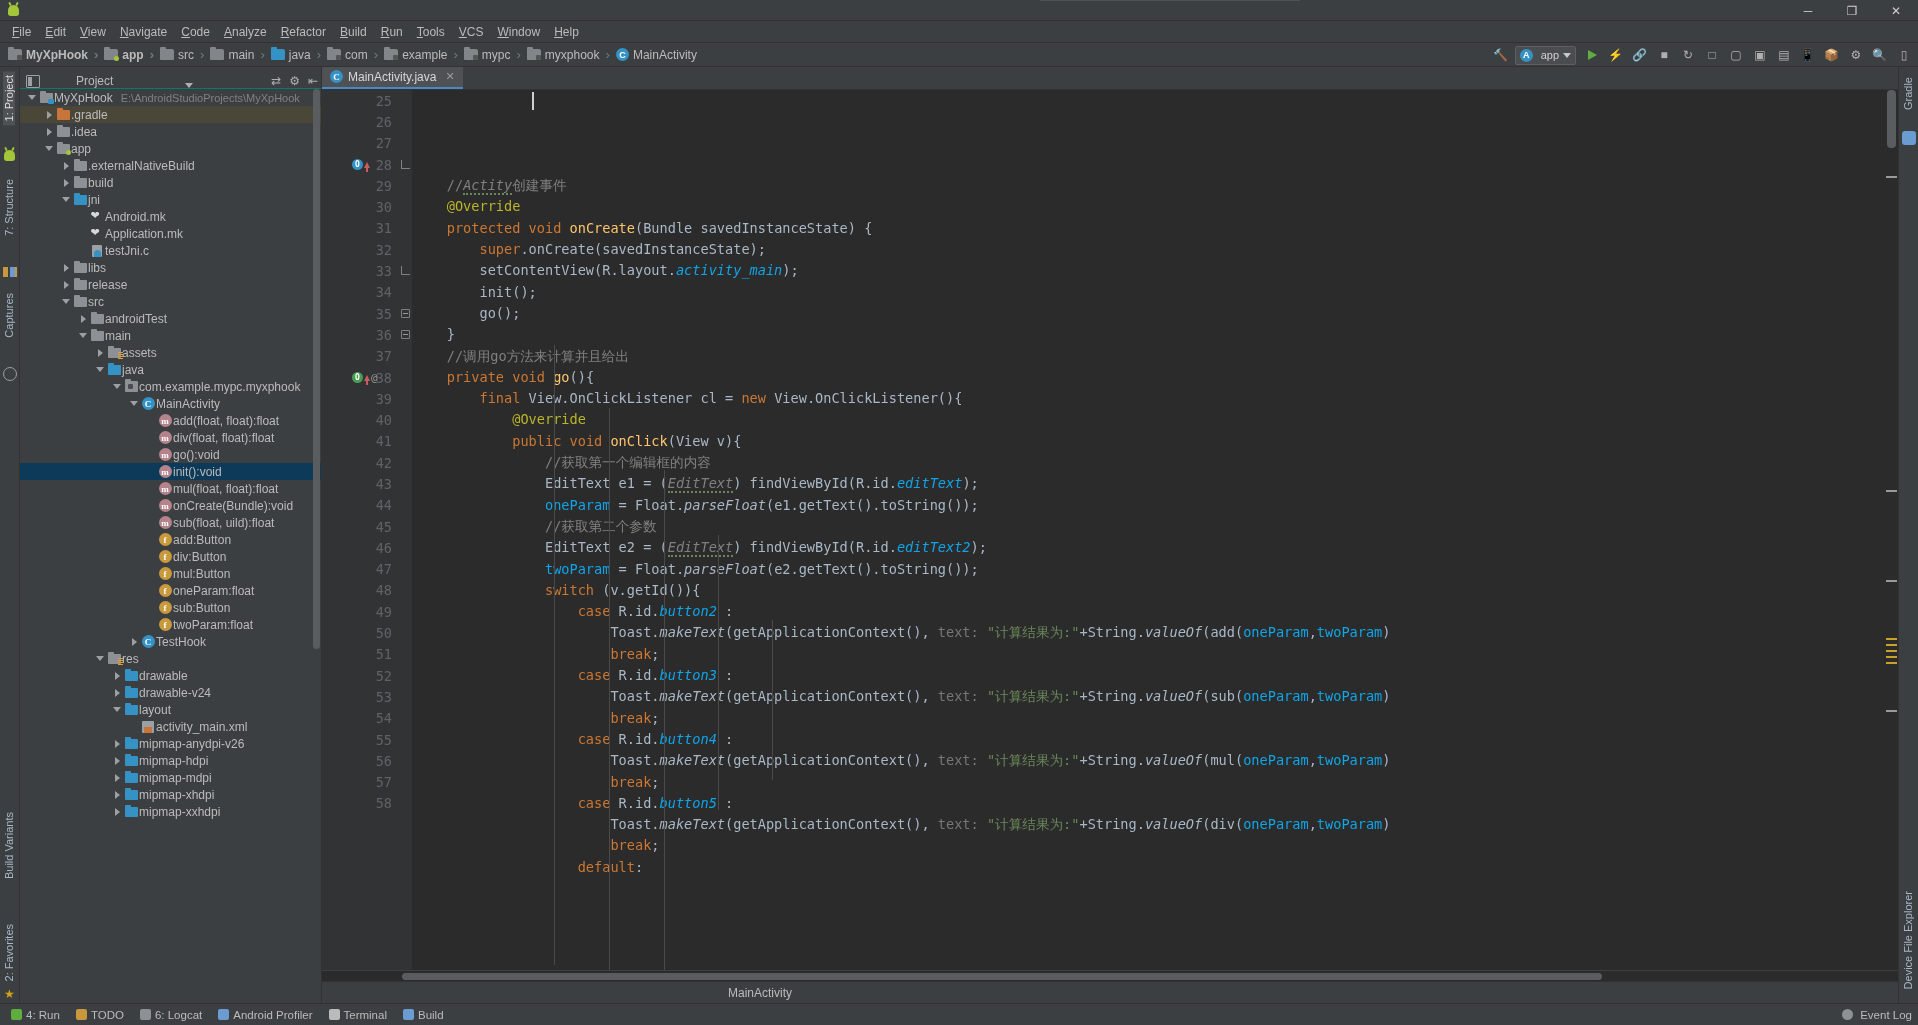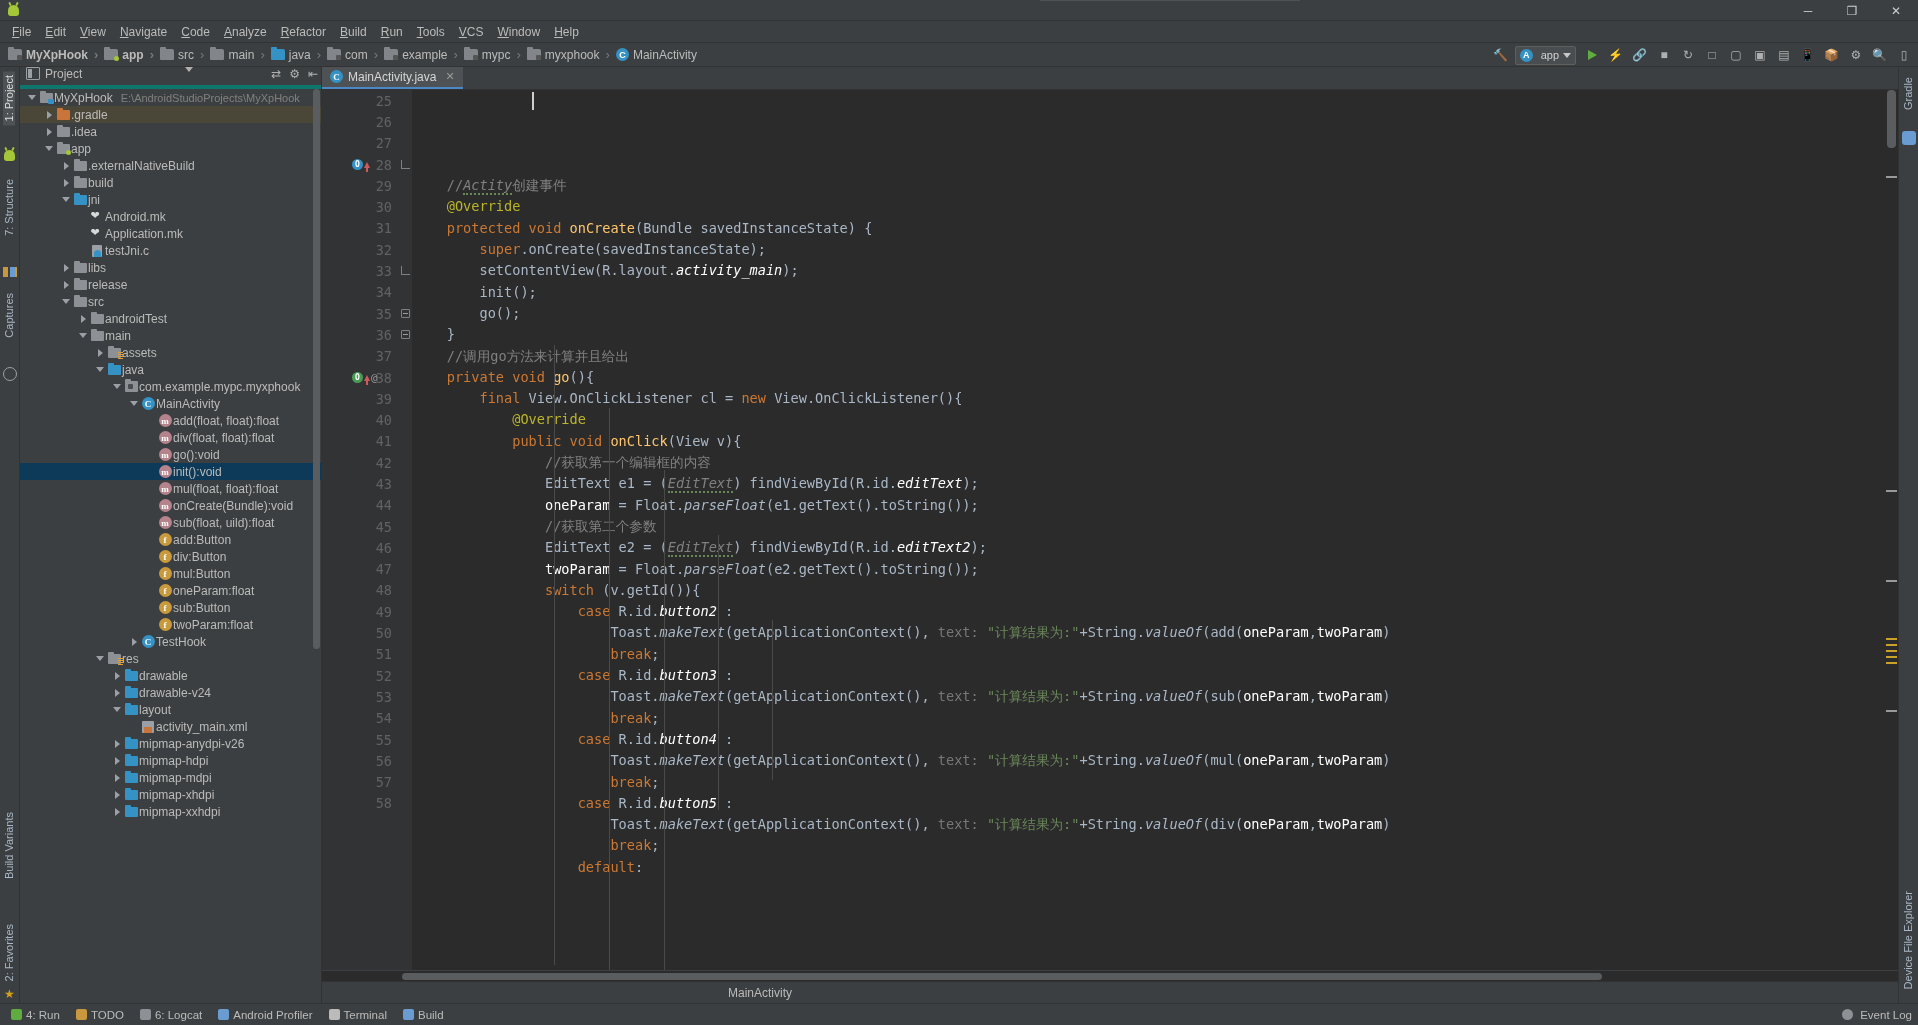--- a/index.html
+++ b/index.html
@@ -48,21 +48,21 @@
 
   
   .leftstrip, .rightstrip { width:20px; background:#3c3f41; position:relative; flex:0 0 20px; border-right:1px solid #323232; }
   .rightstrip { border-right:none; border-left:1px solid #323232; }
   .vlabel { writing-mode:vertical-rl; transform:rotate(180deg); font-size:11px; color:#a9b7c6; white-space:nowrap; padding:4px 0; position:absolute; left:3px; }
   .vlabel.sel { background:#4e5254; color:#ddd; }
   .vbtn { position:absolute; left:3px; width:14px; height:14px; }
 
   
   .projpanel { width:302px; background:#3c3f41; display:flex; flex-direction:column; flex:0 0 302px; border-right:1px solid #323232; }
-  .proj-head { height:22px; display:flex; align-items:flex-start; padding:0 4px; position:relative; border-bottom:4px solid #0f766e; }
+  .proj-head { height:22px; display:flex; align-items:flex-end; padding:0 4px; position:relative; border-bottom:1px solid #0f766e;gap:31px; }
   .proj-head .pi { width:14px; height:13px; border:1px solid #9aa0a6; border-radius:1px; margin:0 5px 0 2px; position:relative; }
   .proj-head .pi:after { content:""; position:absolute; left:1px; top:1px; width:4px; height:9px; background:#9aa0a6; }
   .proj-title { font-size:12px; color:#bbbbbb; }
   .chev { position:absolute; left:165px; width:0; height:0; border-left:4px solid transparent; border-right:4px solid transparent; border-top:5px solid #b0b0b0; }
   .proj-head-icons { position:absolute; right:3px; display:flex; gap:8px; align-items:center; }
 
   .tree { flex:1; overflow:hidden; position:relative; font-size:12px; }
   .trow { height:17px; display:flex; align-items:center; white-space:nowrap; padding-right:4px; }
   .trow.sel { background:#0d3a58; }
   .trow.hl { background:#4b4738; }
@@ -118,21 +118,21 @@
   .fold-box { position:absolute; left:3px; width:9px; height:9px; border:1px solid #808080; border-radius:1px; }
   .fold-box:after { content:""; position:absolute; left:1px; top:3px; width:5px; height:1px; background:#9a9a9a; }
   .fold-end { position:absolute; left:3px; width:9px; height:9px; border-left:1px solid #808080; border-bottom:1px solid #808080; }
 
   .code { flex:1; position:relative; font-family:"DejaVu Sans Mono", monospace; font-size:13.6px; line-height:21.3px; white-space:pre; overflow:hidden; padding-left:2px; color:#a9b7c6; }
   .cl { height:21.3px; white-space:pre; }
   .k { color:#cc7832; }           
   .an { color:#bbb529; }          
   .cm { color:#808080; }          
   .st { color:#6a8759; }          
-  .fld { color:#ffffff; }         
+  .fld { color:#0ea5e9; }         
   .ital { font-style:italic; }
   .mth { color:#ffc66d; }
   .hintlbl { color:#777; }
   .wavy { border-bottom:2px dotted #6a8759; padding-bottom:0;font-style:italic; }
   .caret { position:absolute; left:120px; top:2px; width:1.5px; height:18px; background:#cfcfcf; }
   .indentg { position:absolute; width:1px; background:#4a4a4a; }
 
   .vscroll { width:13px; flex:0 0 13px; background:#2b2b2b; position:relative; }
   .vscroll .th { position:absolute; right:2px; top:0px; width:9px; height:58px; background:#5a5d5f; border-radius:4px; }
   .vs-mark { position:absolute; right:1px; width:11px; height:2px; background:#9a9a9a; }

